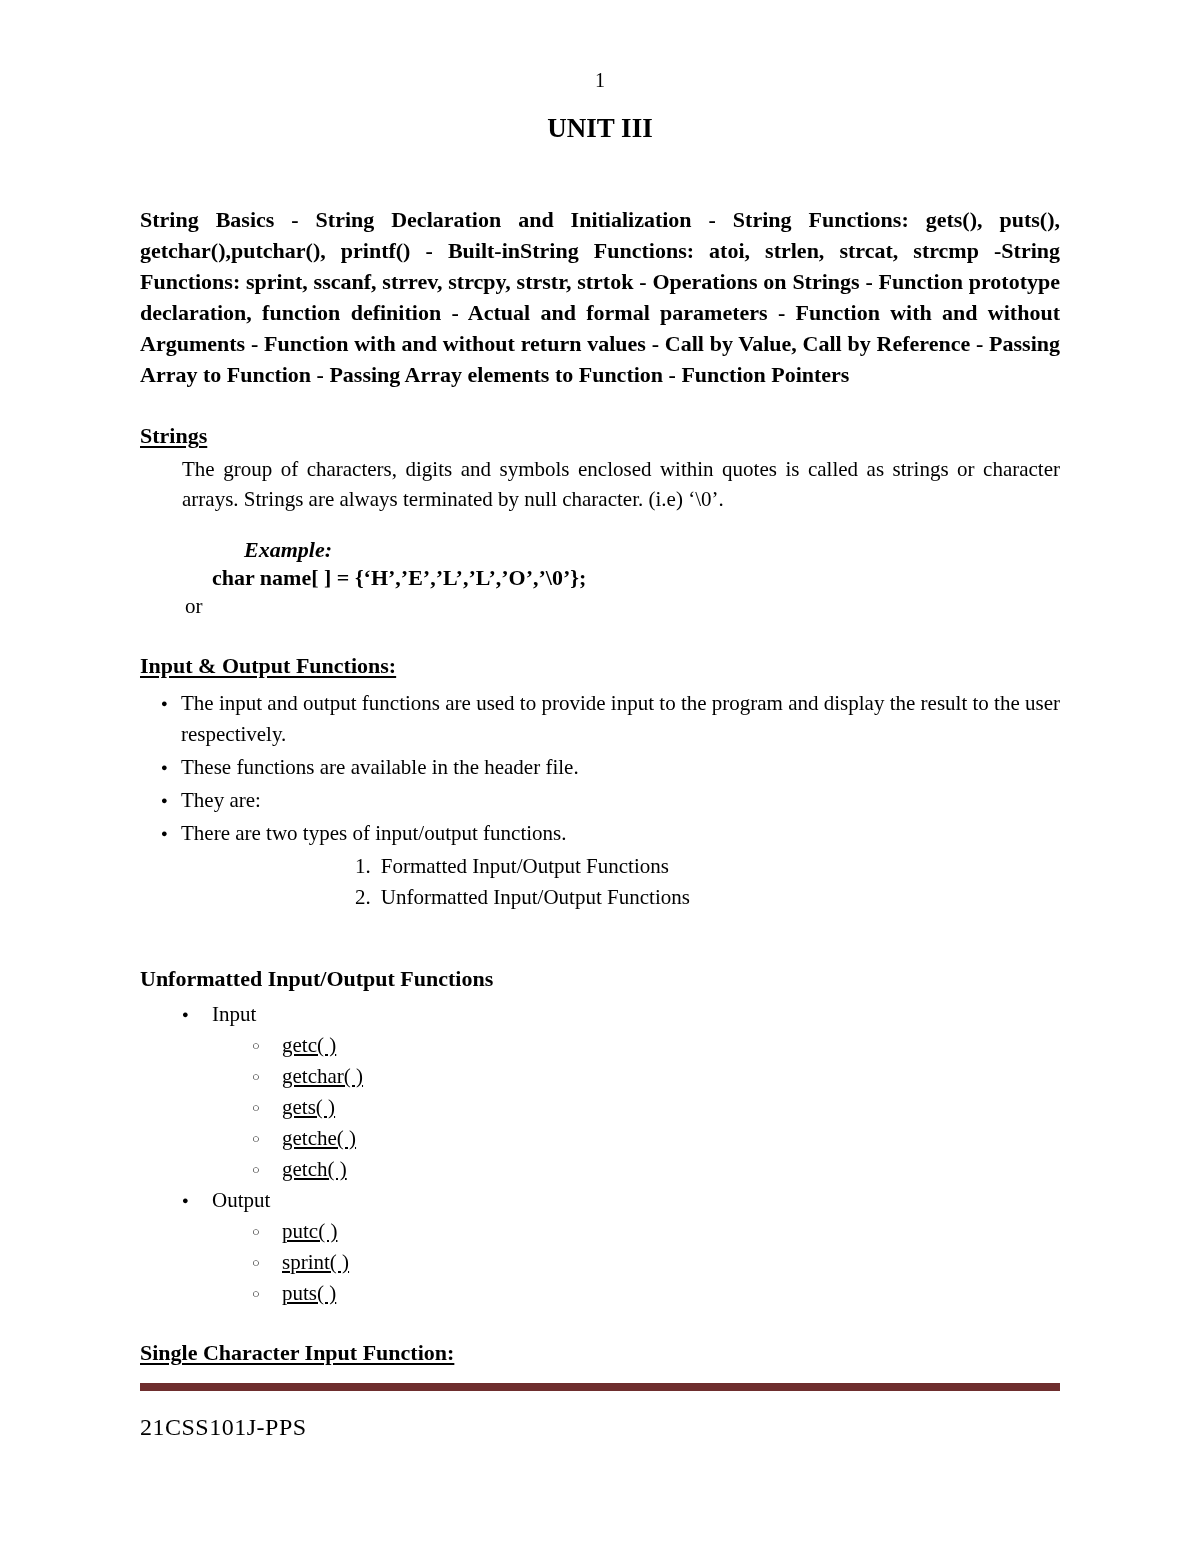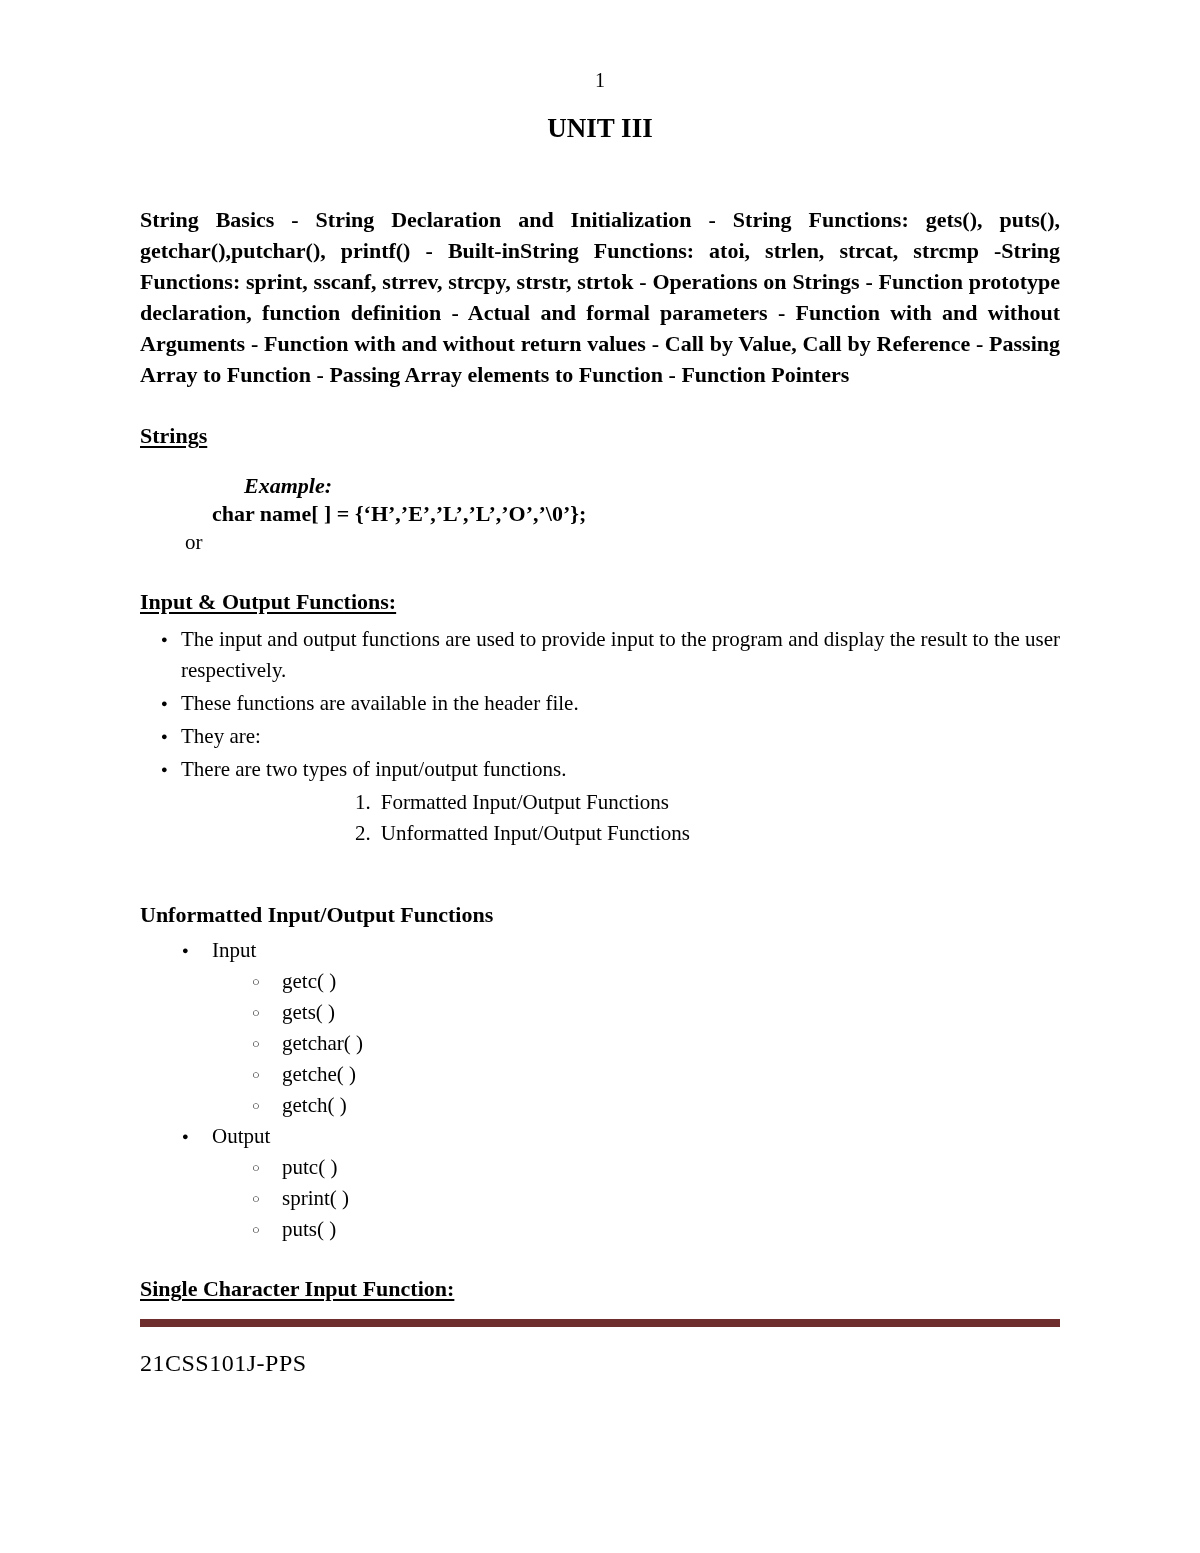--- a/index.html
+++ b/index.html
@@ -92,20 +92,21 @@
     left: 42px;
     top: 0;
     font-size: 11px;
     line-height: 31px;
   }
   .unf-list li.sub-item {
     position: relative;
     padding-left: 142px;
     font-size: 21px;
     line-height: 31px;
+    text-decoration: underline;
   }
   .unf-list li.sub-item::before {
     content: "○";
     position: absolute;
     left: 112px;
     top: 0;
     font-size: 13px;
     line-height: 31px;
   }
   .single-char-heading { margin-top: 30px; }
@@ -129,20 +130,21 @@
 <div class="page">
   <div class="content">
 
     <div class="page-number">1</div>
 
     <div class="doc-title">UNIT III</div>
 
     <p class="syllabus">String Basics - String Declaration and Initialization - String Functions: gets(), puts(), getchar(),putchar(), printf() - Built-inString Functions: atoi, strlen, strcat, strcmp -String Functions: sprint, sscanf, strrev, strcpy, strstr, strtok - Operations on Strings - Function prototype declaration, function definition - Actual and formal parameters - Function with and without Arguments - Function with and without return values - Call by Value, Call by Reference - Passing Array to Function - Passing Array elements to Function - Function Pointers</p>
 
     <div class="section-heading">Strings</div>
+    <p class="strings-body">The group of characters, digits and symbols enclosed within quotes is called as strings or character arrays. Strings are always terminated by null character. (i.e) ‘\0’.</p>
 
     <div class="example-block">
       <div class="example-label">Example:</div>
       <div class="example-code">char name[ ] = {‘H’,’E’,’L’,’L’,’O’,’\0’};</div>
       <div class="or-label">or</div>
     </div>
 
     <div class="section-heading">Input &amp; Output Functions:</div>
     <ul class="bullet-list">
       <li><span>The input and output functions are used to provide input to the program and display the result to the user respectively.</span></li>
@@ -158,22 +160,22 @@
       <div class="numbered-row">
         <span class="num">2.</span>
         <span>Unformatted Input/Output Functions</span>
       </div>
     </div>
 
     <div class="section-heading no-underline" style="margin-top:52px;">Unformatted Input/Output Functions</div>
     <ul class="unf-list">
       <li class="group-label">Input</li>
       <li class="sub-item">getc( )</li>
+      <li class="sub-item">getchar( )</li>
       <li class="sub-item">gets( )</li>
-      <li class="sub-item">getchar( )</li>
       <li class="sub-item">getche( )</li>
       <li class="sub-item">getch( )</li>
       <li class="group-label">Output</li>
       <li class="sub-item">putc( )</li>
       <li class="sub-item">sprint( )</li>
       <li class="sub-item">puts( )</li>
     </ul>
 
     <div class="section-heading single-char-heading">Single Character Input Function:</div>
 

